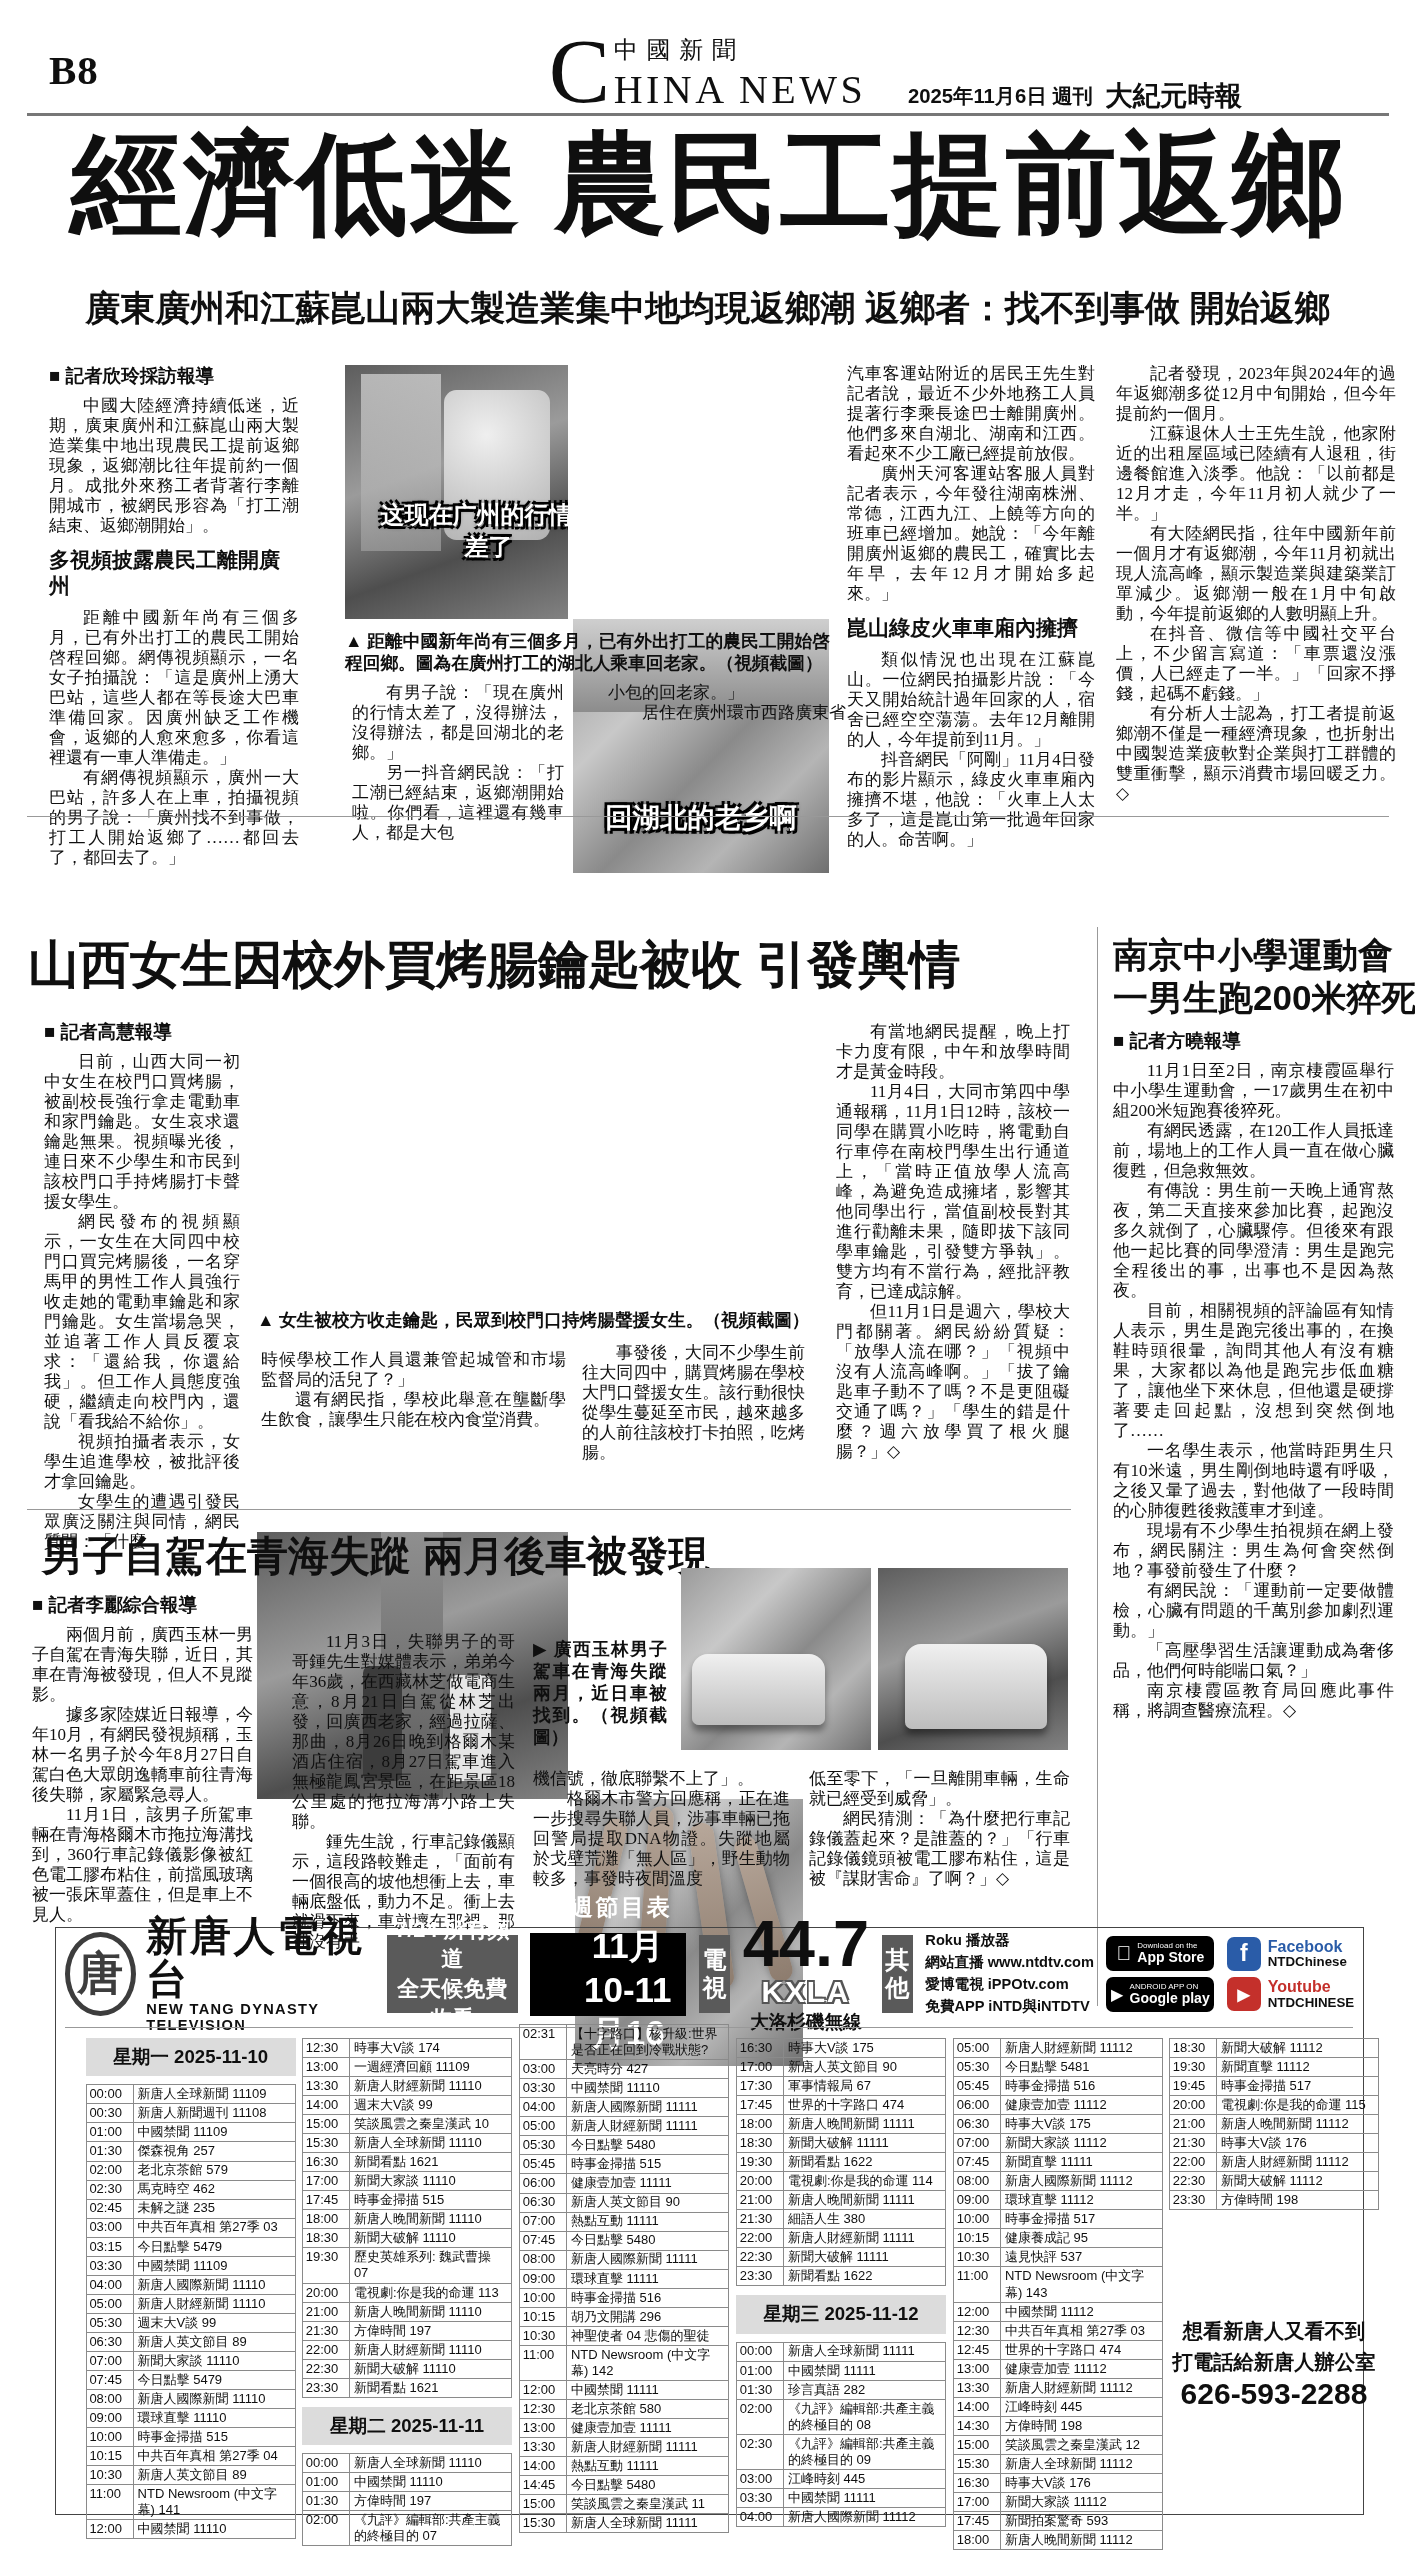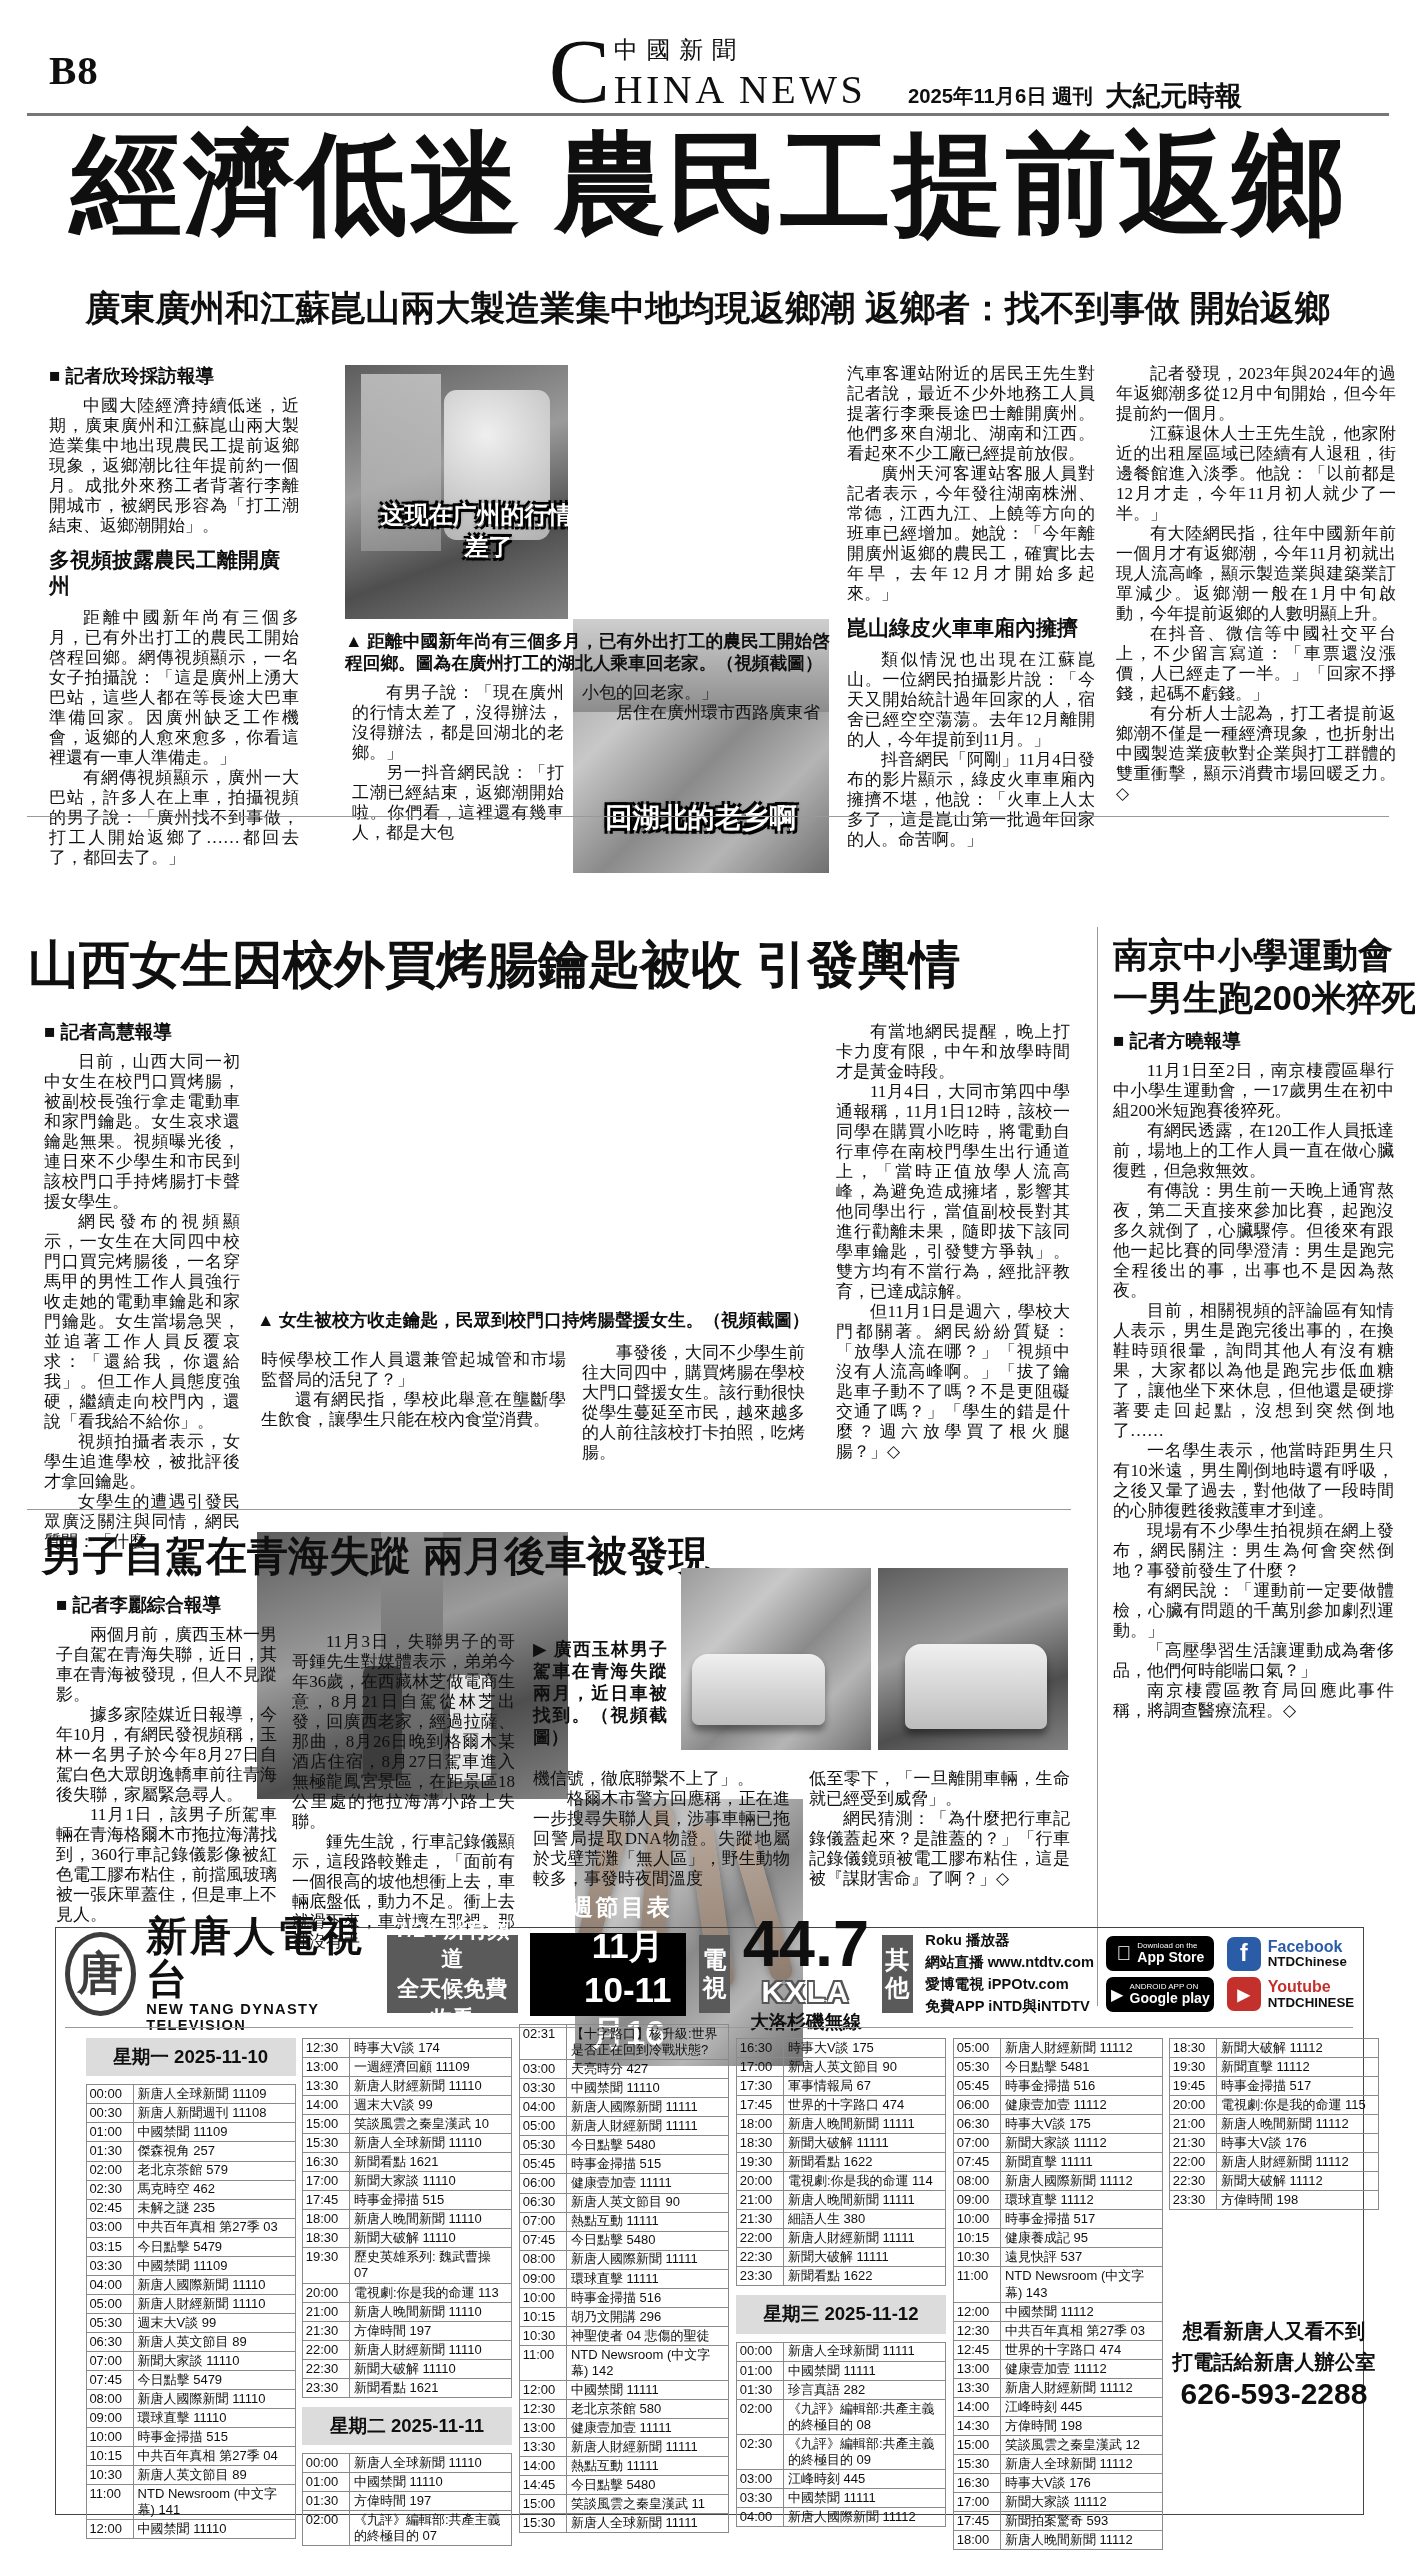--- a/index.html
+++ b/index.html
@@ -123,21 +123,21 @@
     <div style="position:absolute;left:0;top:0;width:100%;height:93px;background:linear-gradient(#cfcfcf,#8c8c8c);"></div>
     <div class="ov" style="bottom:37px;font-size:27.4px;">回湖北的老乡啊</div>
   </div>
   <div class="abs caption" style="left:345px;top:630px;width:485px;">▲ 距離中國新年尚有三個多月，已有外出打工的農民工開始啓程回鄉。圖為在廣州打工的湖北人乘車回老家。（視頻截圖）</div>
 
   <div class="abs body" style="left:352px;top:683px;width:212px;">
 
   <p class="para p">有男子說：「現在廣州的行情太差了，沒得辦法，沒得辦法，都是回湖北的老鄉。」</p>
       <p class="para p">另一抖音網民說：「打工潮已經結束，返鄉潮開始啦。你們看，這裡還有幾車人，都是大包</p>
     </div>
-  <div class="abs body" style="left:582px;top:683px;width:246px;">
+  <div class="abs body" style="left:608px;top:683px;width:246px;">
 
   <p class="para pc">小包的回老家。」</p>
       <p class="para p">居住在廣州環市西路廣東省</p>
     </div>
   <div class="abs body" style="left:847px;top:364px;width:248px;">
 
   <p class="para pc">汽車客運站附近的居民王先生對記者說，最近不少外地務工人員提著行李乘長途巴士離開廣州。他們多來自湖北、湖南和江西。看起來不少工廠已經提前放假。</p>
       <p class="para p">廣州天河客運站客服人員對記者表示，今年發往湖南株洲、常德，江西九江、上饒等方向的班車已經增加。她說：「今年離開廣州返鄉的農民工，確實比去年早，去年12月才開始多起來。」</p>
       <p class="para h">崑山綠皮火車車廂內擁擠</p>
       <p class="para p">類似情況也出現在江蘇崑山。一位網民拍攝影片說：「今天又開始統計過年回家的人，宿舍已經空空蕩蕩。去年12月離開的人，今年提前到11月。」</p>
@@ -211,21 +211,21 @@
         <p class="para p">目前，相關視頻的評論區有知情人表示，男生是跑完後出事的，在換鞋時頭很暈，詢問其他人有沒有糖果，大家都以為他是跑完步低血糖了，讓他坐下來休息，但他還是硬撐著要走回起點，沒想到突然倒地了……</p>
         <p class="para p">一名學生表示，他當時距男生只有10米遠，男生剛倒地時還有呼吸，之後又暈了過去，對他做了一段時間的心肺復甦後救護車才到達。</p>
         <p class="para p">現場有不少學生拍視頻在網上發布，網民關注：男生為何會突然倒地？事發前發生了什麼？</p>
         <p class="para p">有網民說：「運動前一定要做體檢，心臟有問題的千萬別參加劇烈運動。」</p>
         <p class="para p">「高壓學習生活讓運動成為奢侈品，他們何時能喘口氣？」</p>
         <p class="para p">南京棲霞區教育局回應此事件稱，將調查醫療流程。◇</p>
       </div>
   </div>
 
   <div class="abs h2" style="left:42px;top:1529px;font-size:41px;">男子自駕在青海失蹤 兩月後車被發現</div>
-  <div class="abs body" style="left:56px;top:1592px;width:221px;">
+  <div class="abs body" style="left:32px;top:1592px;width:221px;">
     <p class="byline">■ 記者李酈綜合報導</p>
     <div>
 
     <p class="para p">兩個月前，廣西玉林一男子自駕在青海失聯，近日，其車在青海被發現，但人不見蹤影。</p>
         <p class="para p">據多家陸媒近日報導，今年10月，有網民發視頻稱，玉林一名男子於今年8月27日自駕白色大眾朗逸轎車前往青海後失聯，家屬緊急尋人。</p>
         <p class="para p">11月1日，該男子所駕車輛在青海格爾木市拖拉海溝找到，360行車記錄儀影像被紅色電工膠布粘住，前擋風玻璃被一張床單蓋住，但是車上不見人。</p>
       </div>
   </div>
   <div class="abs body" style="left:292px;top:1632px;width:223px;">
 

